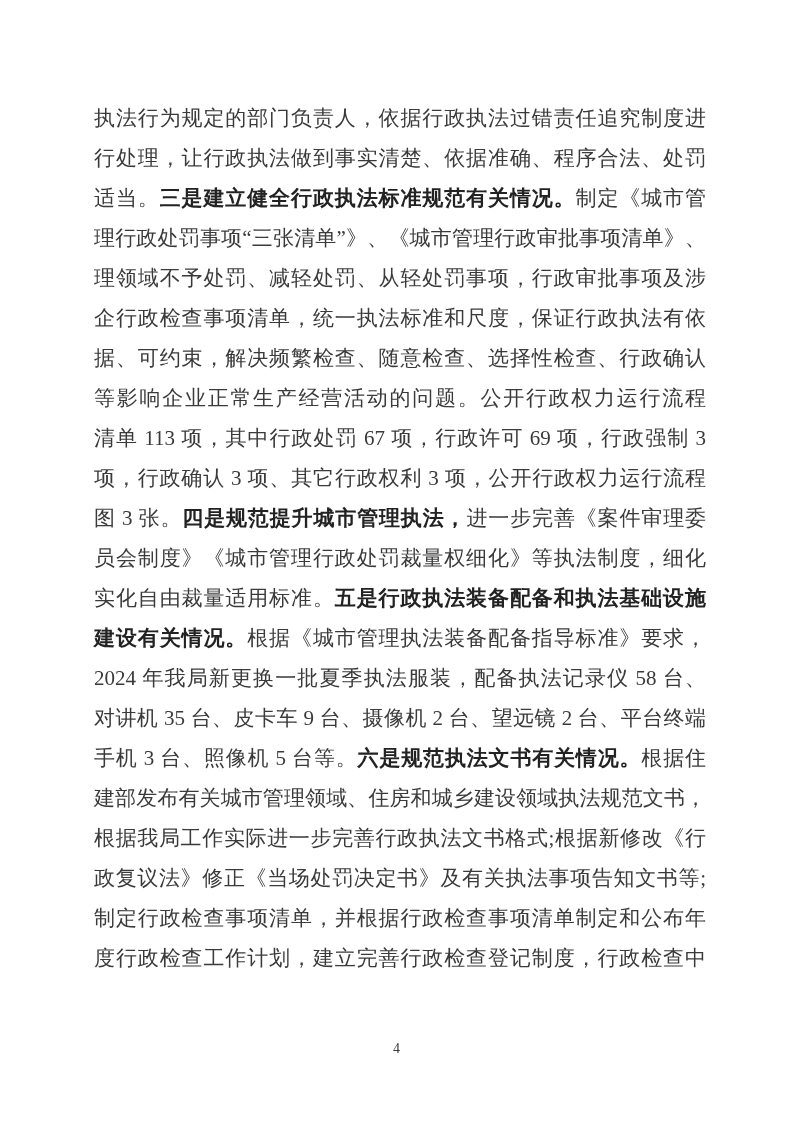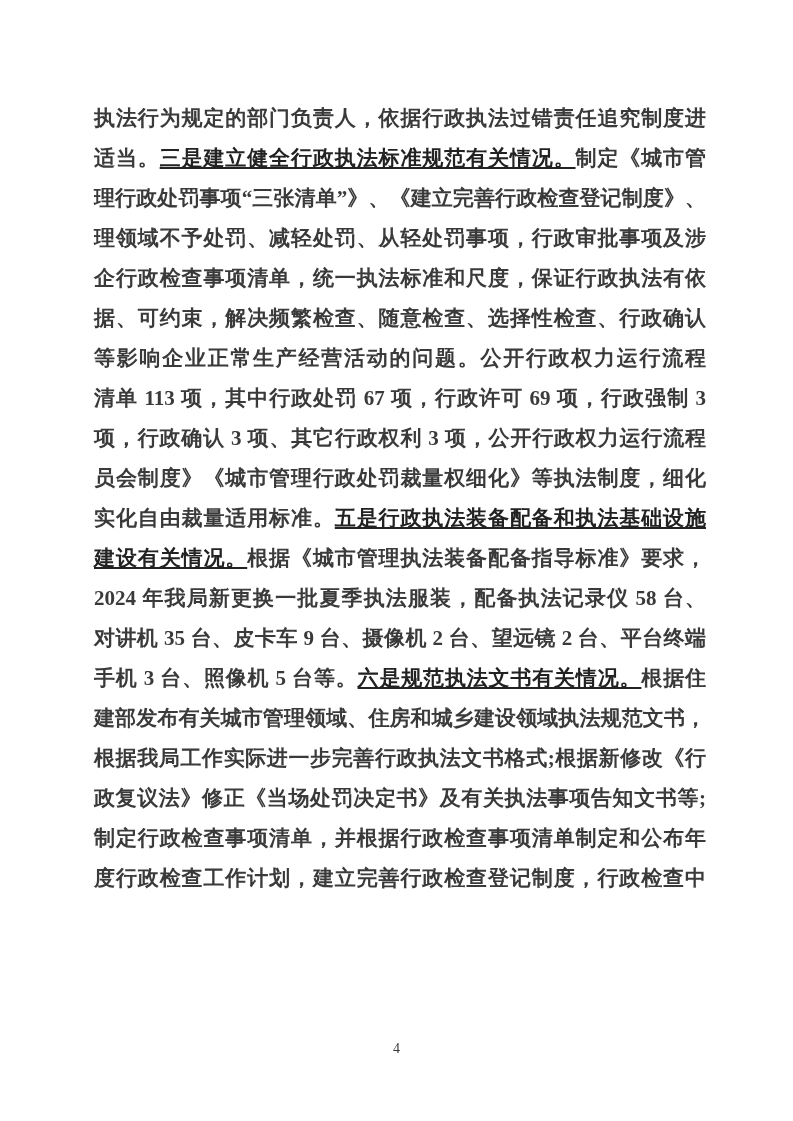--- a/index.html
+++ b/index.html
@@ -25,53 +25,54 @@
   .line {
     height: 40px;
     line-height: 40px;
     font-size: 21px;
     text-align: justify;
     text-align-last: justify;
     text-justify: inter-character;
     overflow: visible;
   }
   .run {
-    font-weight: bold;
+    font-weight: normal;
   }
   .run.bold {
     font-weight: bold;
     color: var(--bold-text, #222222);
-    text-decoration: underline;
   }
   .page-number {
     position: absolute;
     left: 0;
     top: 1040px;
     width: 100%;
     text-align: center;
     font-size: 14px;
     line-height: 18px;
     color: var(--text, #3a3a3a);
     font-family: "Liberation Serif", "DejaVu Serif", serif;
   }
 </style>
 </head>
 <body>
 
 <div class="page" style="--bg: #ffffff; --text: #3a3a3a; --bold-text: #222222;">
   <div class="text-block">
       <div class="line"><span class="run">执法行为规定的部门负责人，依据行政执法过错责任追究制度进</span></div>
+      <div class="line"><span class="run">行处理，让行政执法做到事实清楚、依据准确、程序合法、处罚</span></div>
       <div class="line"><span class="run">适当。</span><span class="run bold">三是建立健全行政执法标准规范有关情况。</span><span class="run">制定《城市管</span></div>
-      <div class="line"><span class="run">理行政处罚事项“三张清单”》、《建立完善行政检查登记制度》、</span></div>
+      <div class="line"><span class="run">理行政处罚事项“三张清单”》、《城市管理行政审批事项清单》、</span></div>
       <div class="line"><span class="run">理领域不予处罚、减轻处罚、从轻处罚事项，行政审批事项及涉</span></div>
       <div class="line"><span class="run">企行政检查事项清单，统一执法标准和尺度，保证行政执法有依</span></div>
       <div class="line"><span class="run">据、可约束，解决频繁检查、随意检查、选择性检查、行政确认</span></div>
       <div class="line"><span class="run">等影响企业正常生产经营活动的问题。公开行政权力运行流程</span></div>
       <div class="line"><span class="run">清单 113 项，其中行政处罚 67 项，行政许可 69 项，行政强制 3</span></div>
       <div class="line"><span class="run">项，行政确认 3 项、其它行政权利 3 项，公开行政权力运行流程</span></div>
+      <div class="line"><span class="run">图 3 张。</span><span class="run bold">四是规范提升城市管理执法，</span><span class="run">进一步完善《案件审理委</span></div>
       <div class="line"><span class="run">员会制度》《城市管理行政处罚裁量权细化》等执法制度，细化</span></div>
       <div class="line"><span class="run">实化自由裁量适用标准。</span><span class="run bold">五是行政执法装备配备和执法基础设施</span></div>
       <div class="line"><span class="run bold">建设有关情况。</span><span class="run">根据《城市管理执法装备配备指导标准》要求，</span></div>
       <div class="line"><span class="run">2024 年我局新更换一批夏季执法服装，配备执法记录仪 58 台、</span></div>
       <div class="line"><span class="run">对讲机 35 台、皮卡车 9 台、摄像机 2 台、望远镜 2 台、平台终端</span></div>
       <div class="line"><span class="run">手机 3 台、照像机 5 台等。</span><span class="run bold">六是规范执法文书有关情况。</span><span class="run">根据住</span></div>
       <div class="line"><span class="run">建部发布有关城市管理领域、住房和城乡建设领域执法规范文书，</span></div>
       <div class="line"><span class="run">根据我局工作实际进一步完善行政执法文书格式;根据新修改《行</span></div>
       <div class="line"><span class="run">政复议法》修正《当场处罚决定书》及有关执法事项告知文书等;</span></div>
       <div class="line"><span class="run">制定行政检查事项清单，并根据行政检查事项清单制定和公布年</span></div>

